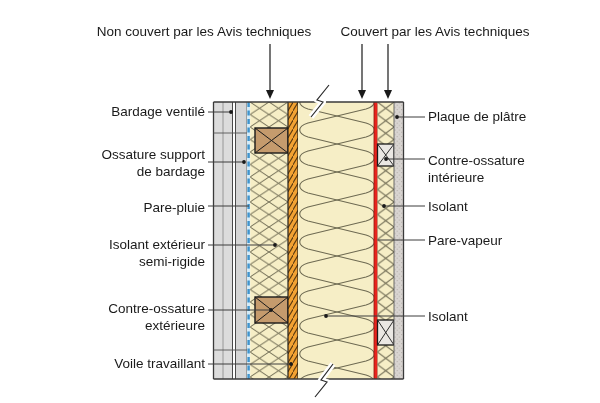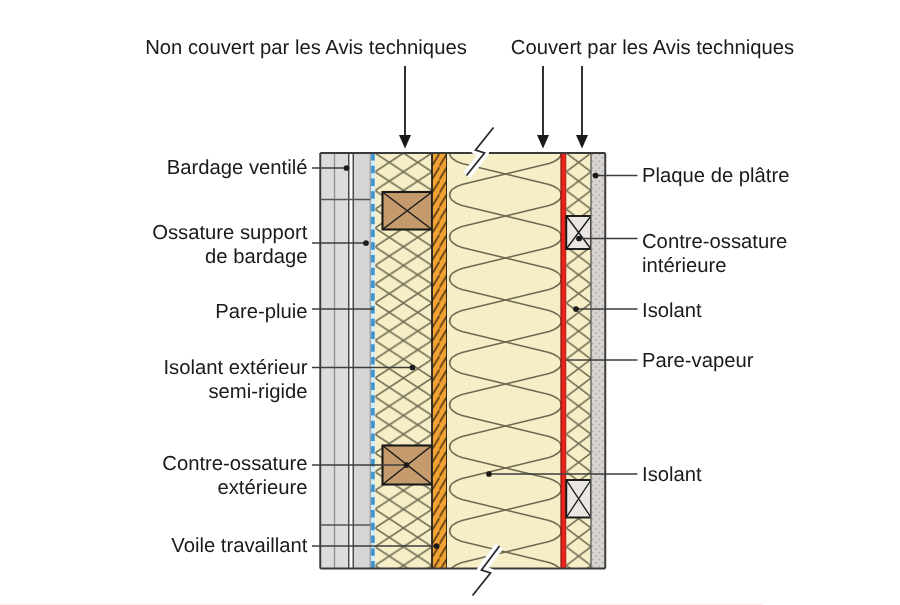--- a/index.html
+++ b/index.html
@@ -1,16 +1,16 @@
 <!DOCTYPE html>
 <html><head>
 <meta charset="utf-8">
 <style>
   html,body{margin:0;padding:0;background:#ffffff;}
-  .stage{position:relative;width:600px;height:403px;background:#fca5a5;overflow:hidden;}
+  .stage{position:relative;width:600px;height:403px;background:#bef264;overflow:hidden;}
   svg{display:block;}
   .lbl{font-family:"Liberation Sans",sans-serif;font-size:13.5px;fill:#1a1a1a;}
   .toplbl{font-family:"Liberation Sans",sans-serif;font-size:13.5px;fill:#1a1a1a;}
 </style>
 </head>
 <body>
 
 <div class="stage">
 <svg width="600" height="403" viewBox="0 0 600 403">
   <defs>

